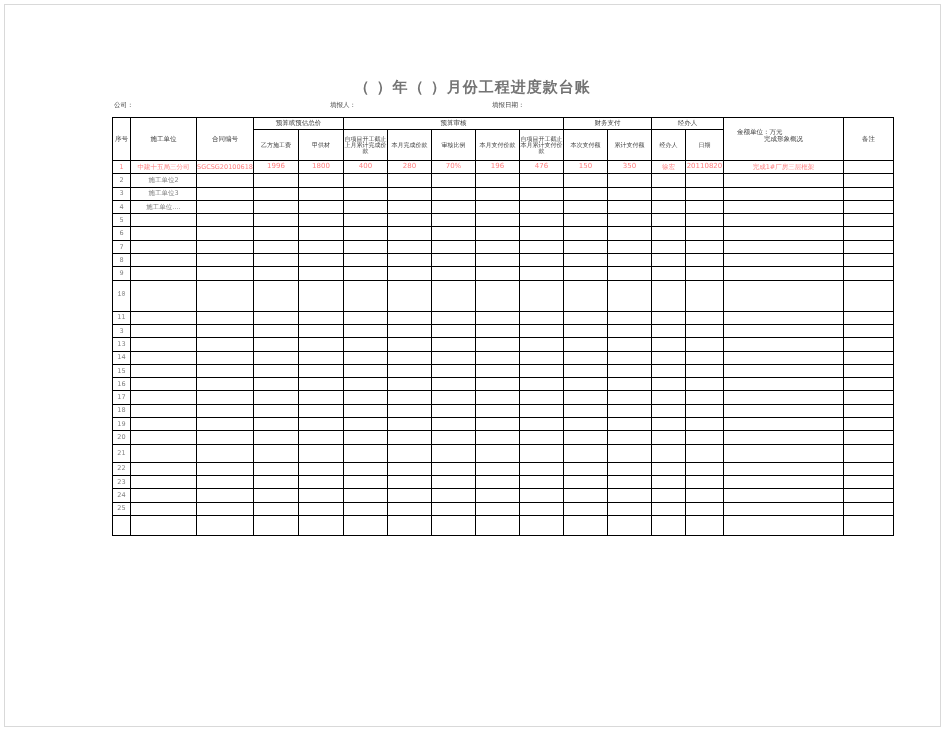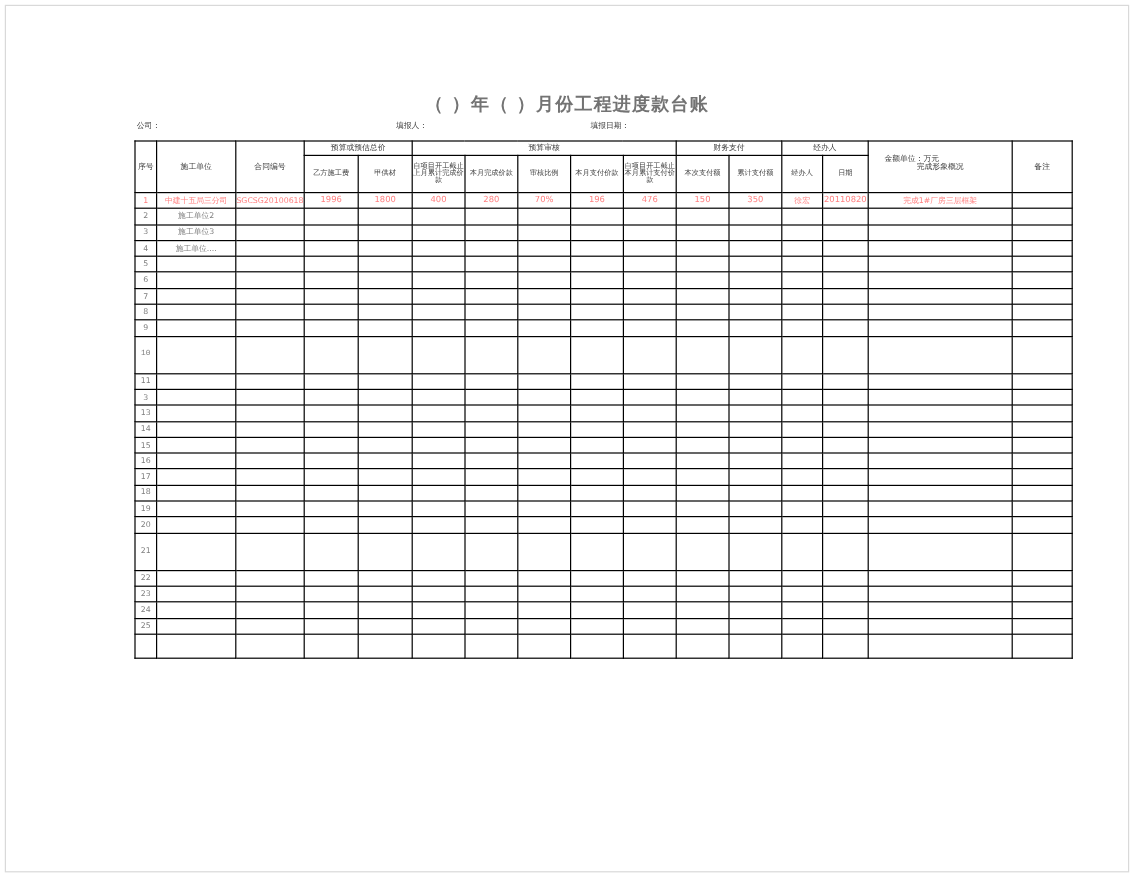--- a/index.html
+++ b/index.html
@@ -497,21 +497,21 @@
           <td class="num"></td>
           <td class="num"></td>
           <td class="num"></td>
           <td class="num"></td>
           <td class="num"></td>
           <td class="txt"></td>
           <td class="num"></td>
           <td class="txt"></td>
           <td class="blank"></td>
         </tr>
-        <tr style="height: 31px;">
+        <tr style="height: 18px;">
           <td class="rownum">21</td>
           <td class="unit-txt"></td>
           <td class="txt"></td>
           <td class="num"></td>
           <td class="num"></td>
           <td class="num"></td>
           <td class="num"></td>
           <td class="num"></td>
           <td class="num"></td>
           <td class="num"></td>

